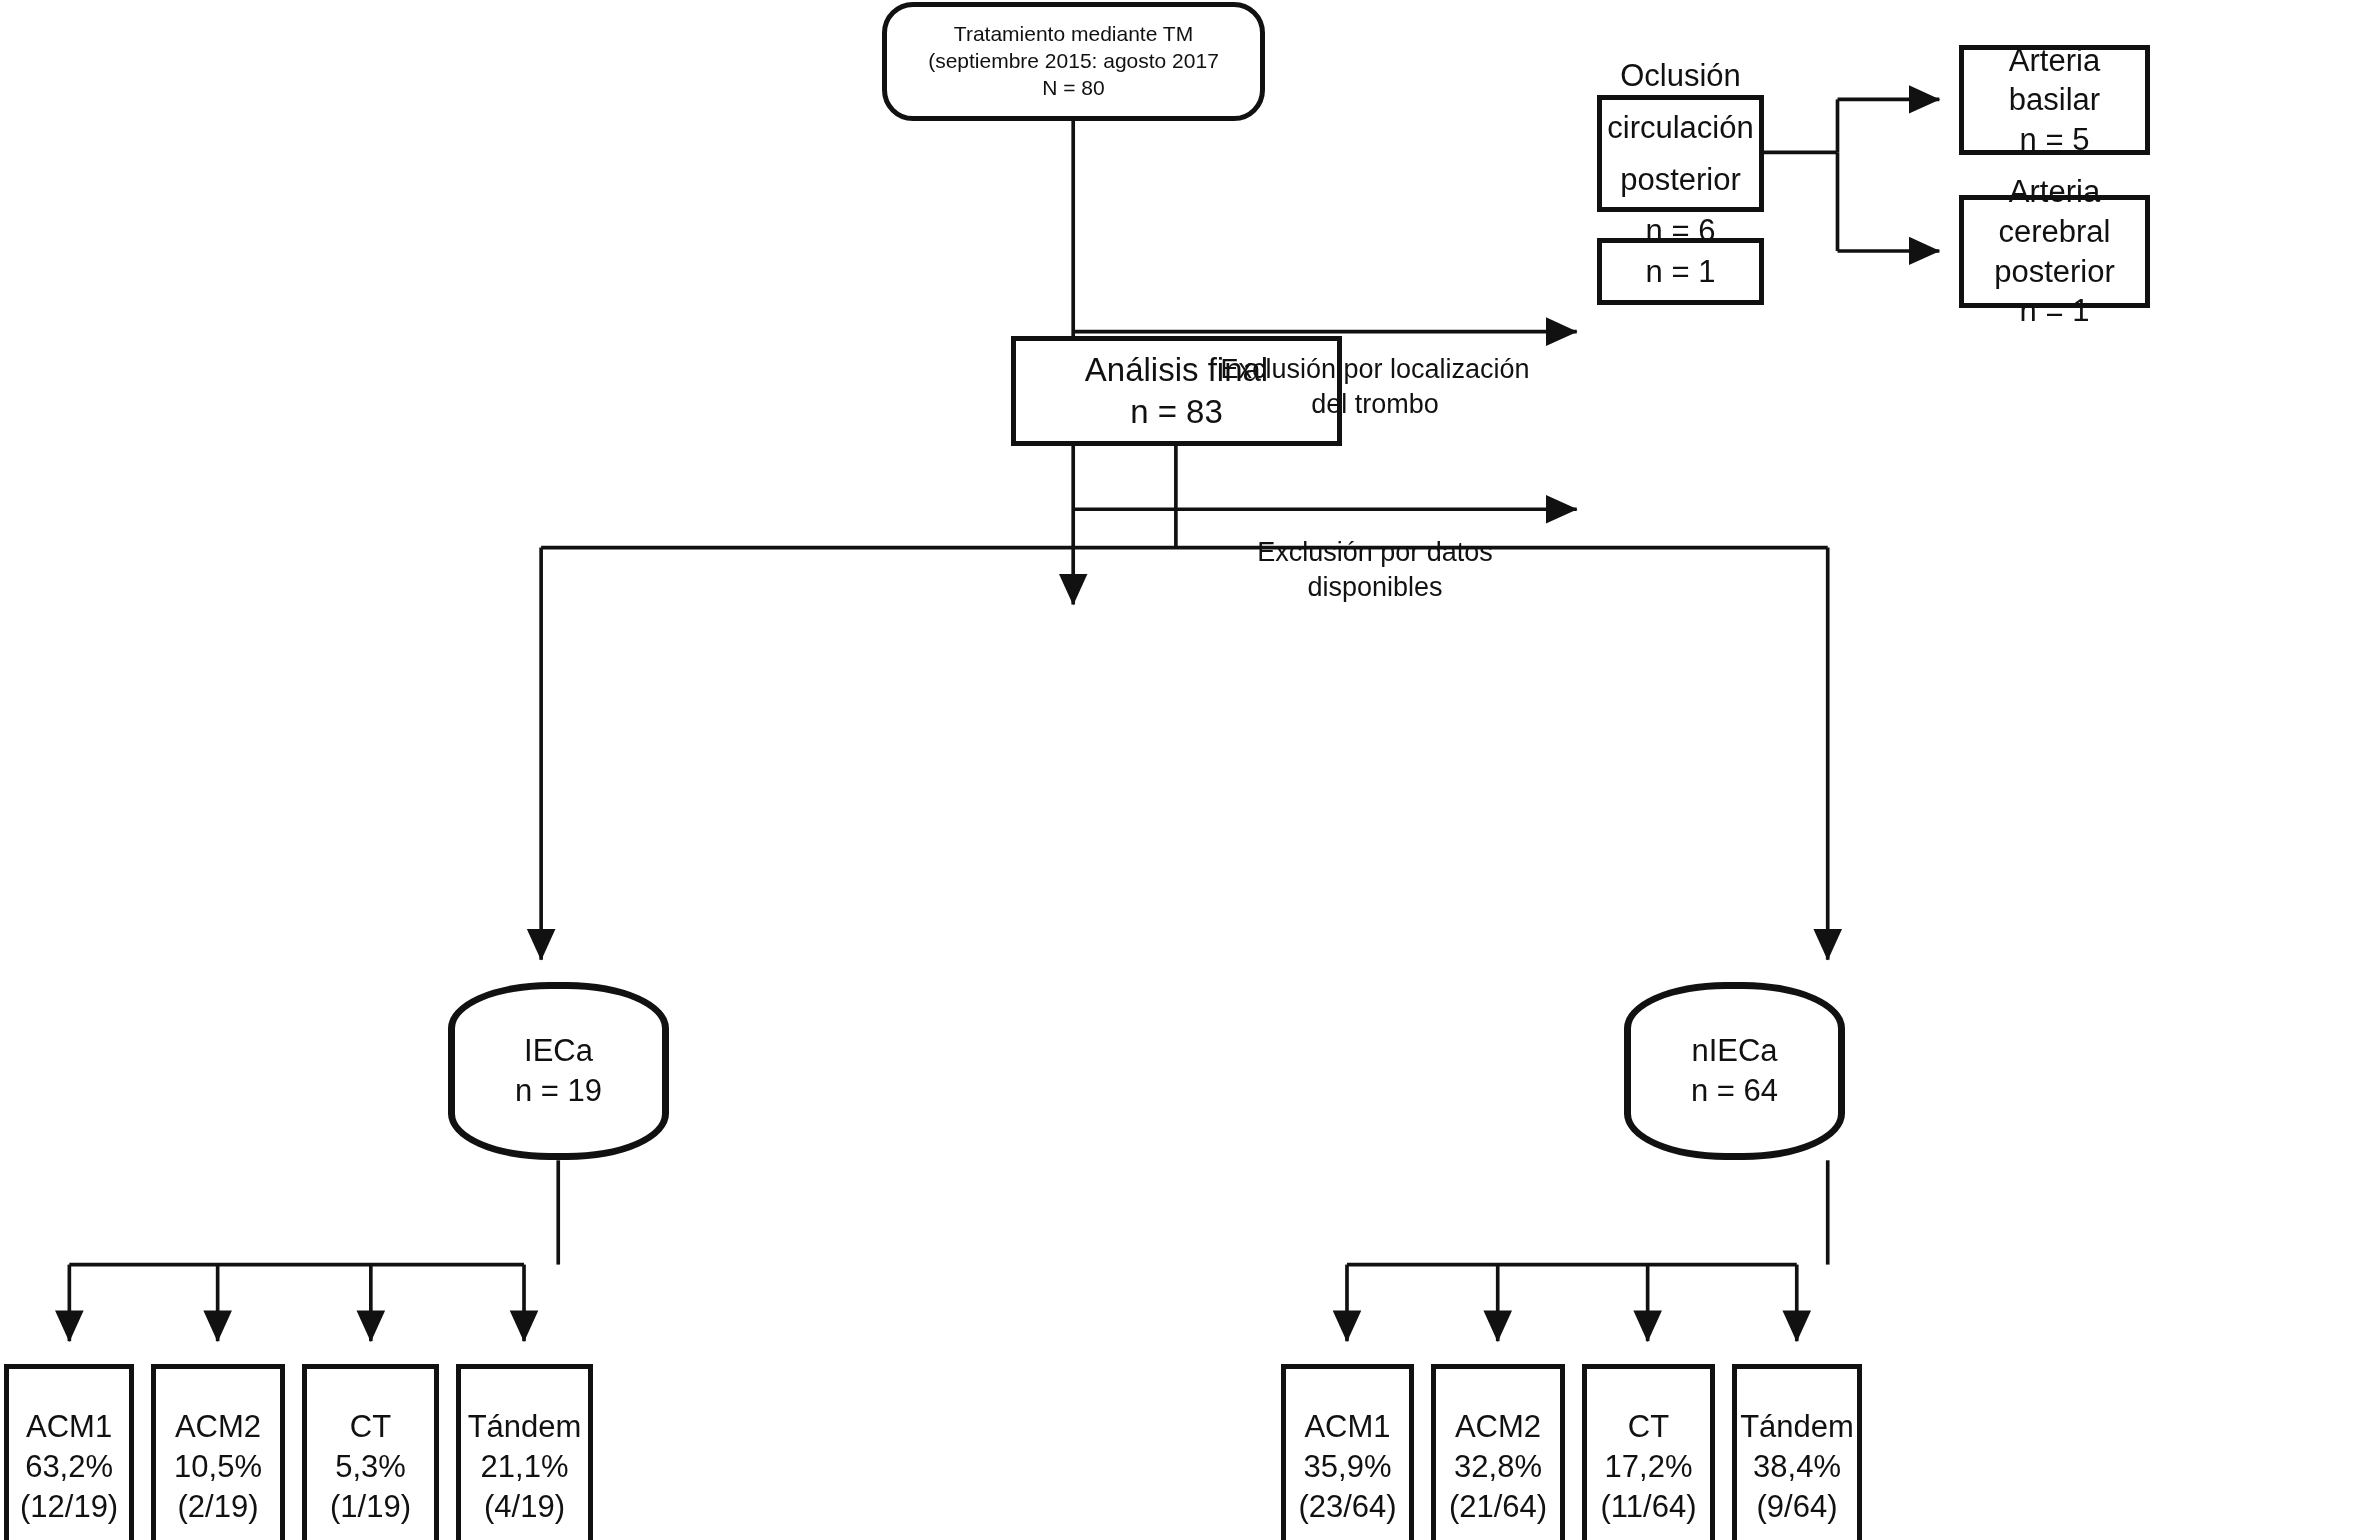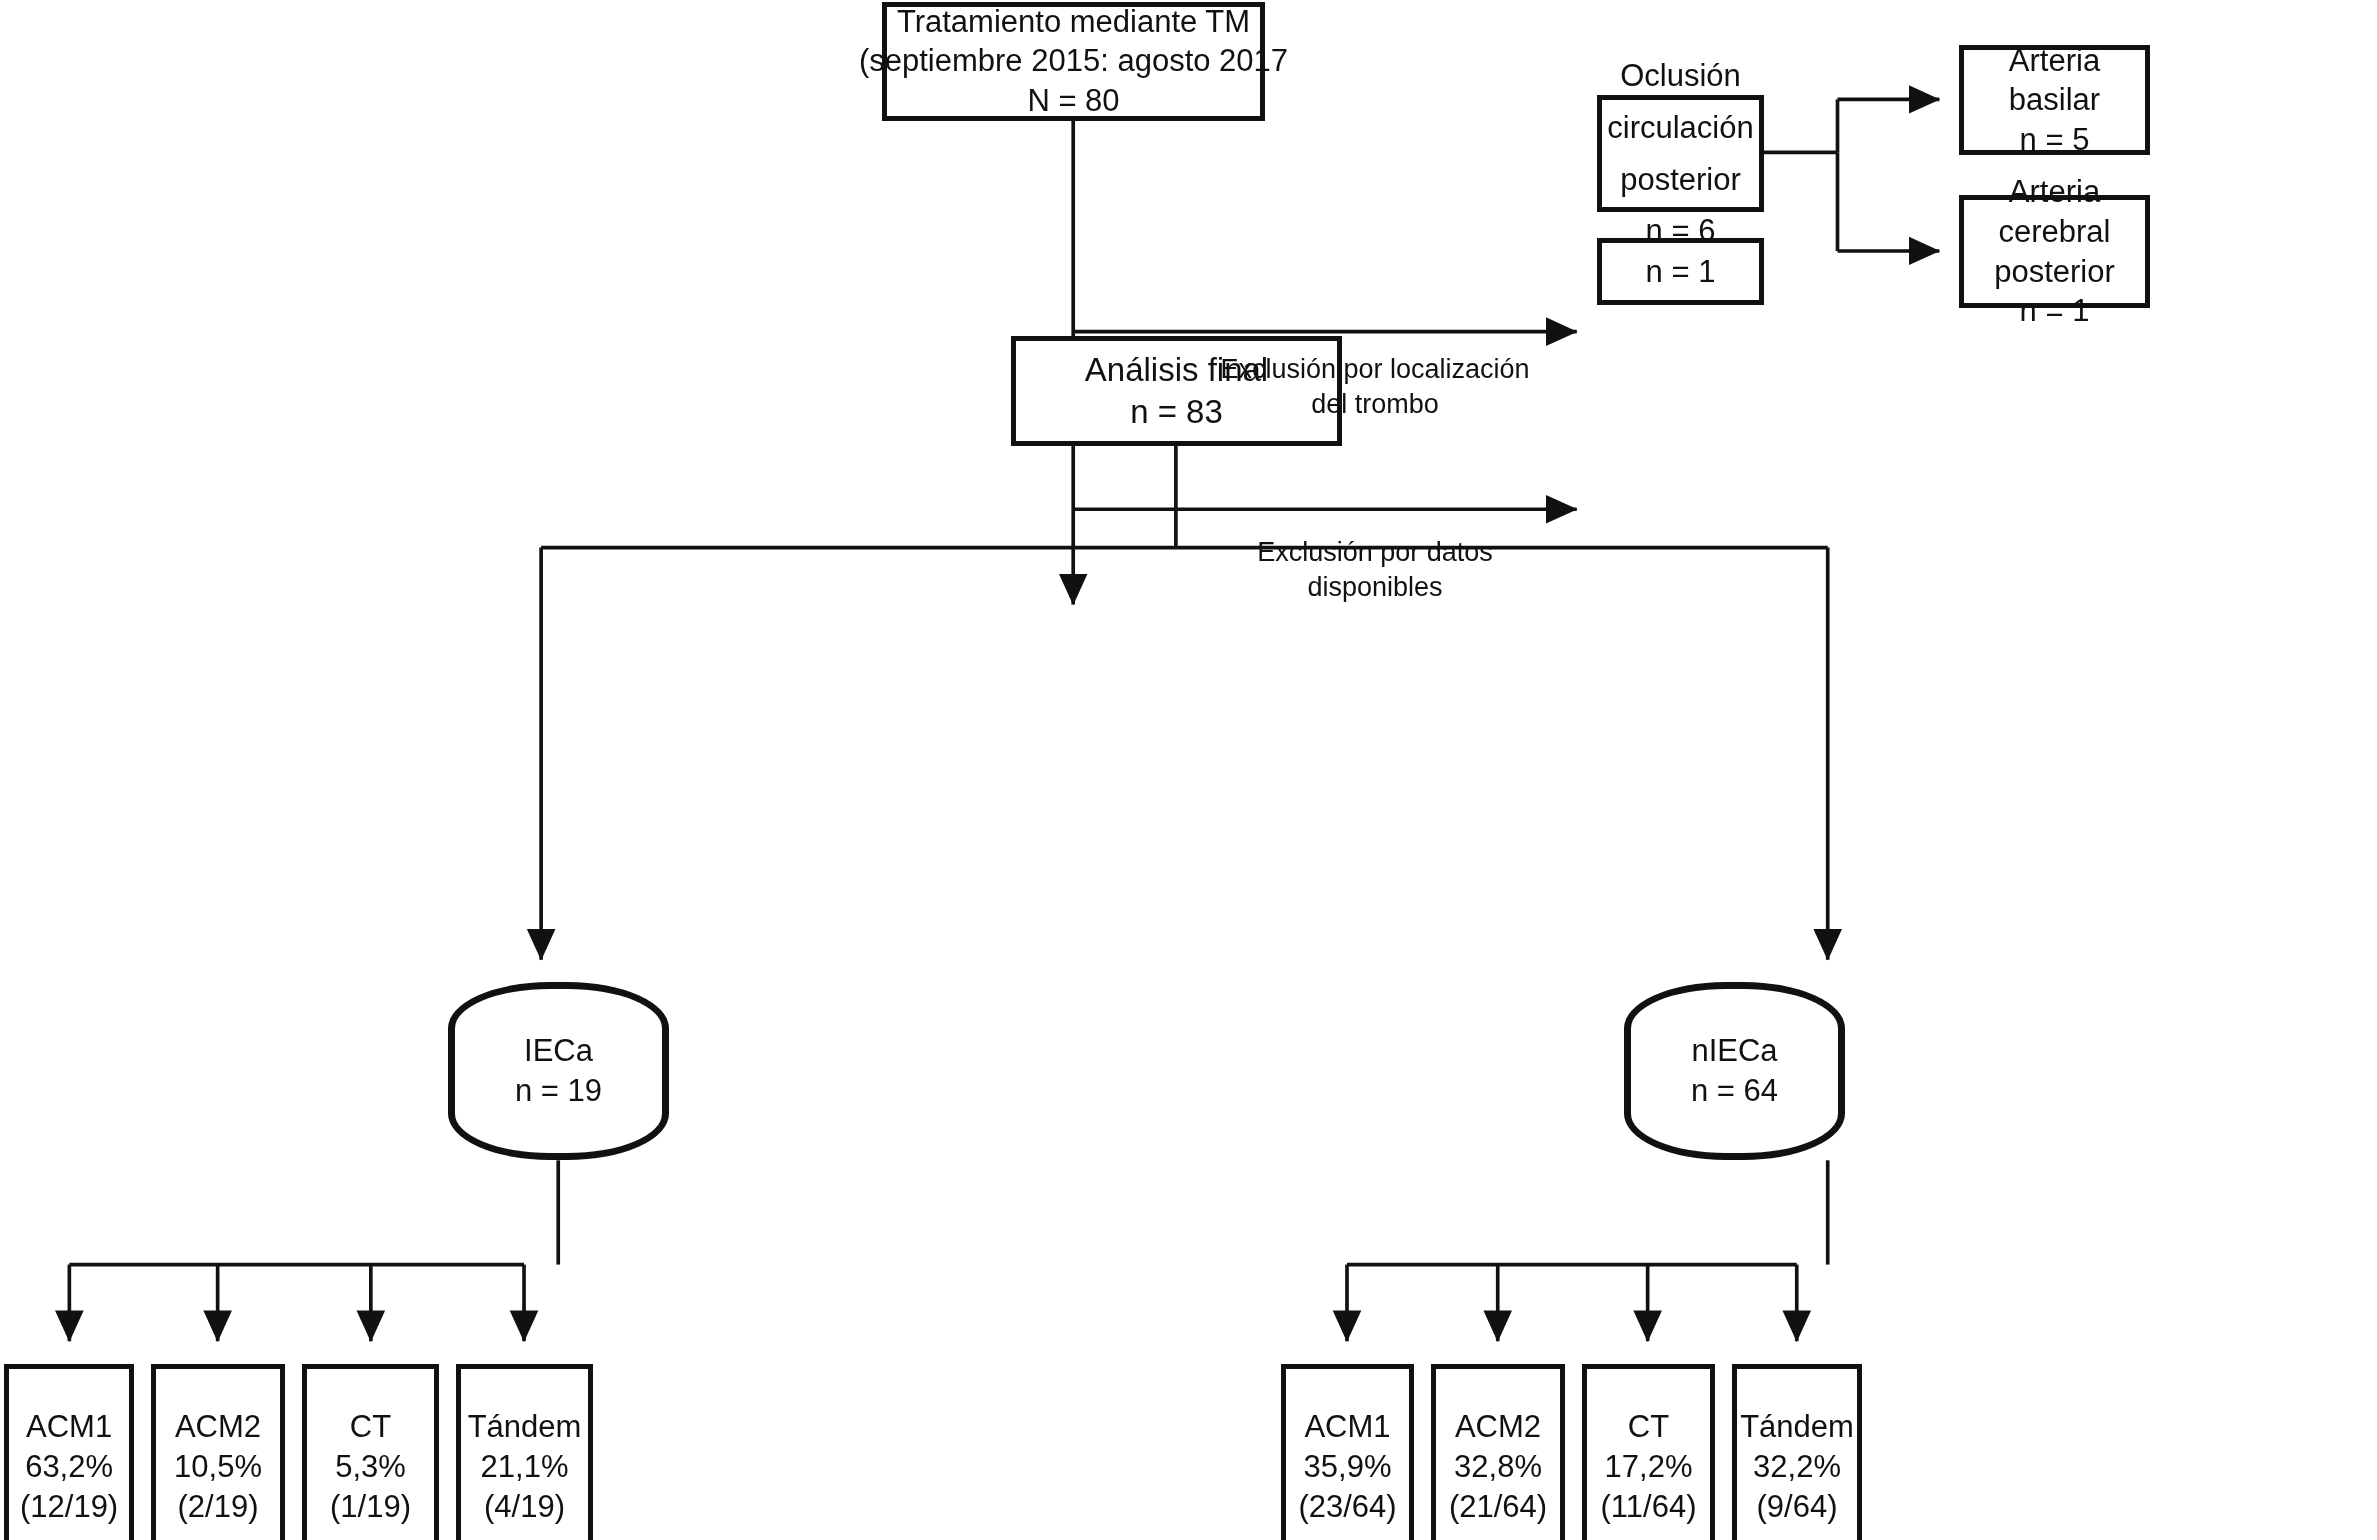--- a/index.html
+++ b/index.html
@@ -49,21 +49,21 @@
   .edge-label {
     position: absolute;
     color: #111111;
     text-align: center;
     line-height: 1.3;
     background: transparent;
   }
   .edge-label .ln { display: block; white-space: nowrap; }
 
   
-  #n-root      { left: 882px; top: 1.6px;    width: 383px; height: 119px; font-size: 31px; }
+  #n-root      { left: 882px; top: 1.6px;    width: 383px; height: 119px; font-size: 21px; border-radius: 31px; }
   #n-occl      { left: 1597px; top: 95px;  width: 167px; height: 117px; font-size: 31px; gap: 12px; }
   #n-basilar   { left: 1959px; top: 45px;   width: 191px; height: 110px; font-size: 31px; }
   #n-acp       { left: 1959px; top: 195px;  width: 191px; height: 113px; font-size: 31px; }
   #n-nequals1  { left: 1597px; top: 238px;  width: 167px; height: 67px;  font-size: 31px; }
   #n-final     { left: 1011px; top: 336px;  width: 331px; height: 110px; font-size: 33px; }
   #n-ieca      { left: 448px;  top: 982px; width: 221px; height: 178px; font-size: 31px; }
   #n-nieca     { left: 1624px; top: 982px; width: 221px; height: 178px; font-size: 31px; }
 
   .leaf { top: 1364px; height: 206px; font-size: 31px; border-width: 5.7px; }
   #leaf-0 { left: 4.1px;    width: 130px; }
@@ -199,21 +199,21 @@
     <span class="ln">32,8%</span>
     <span class="ln">(21/64)</span>
   </div>
   <div class="node leaf" id="leaf-6">
     <span class="ln">CT</span>
     <span class="ln">17,2%</span>
     <span class="ln">(11/64)</span>
   </div>
   <div class="node leaf" id="leaf-7">
     <span class="ln">Tándem</span>
-    <span class="ln">32,2%</span>
+    <span class="ln">38,4%</span>
     <span class="ln">(9/64)</span>
   </div>
 
   <div class="edge-label" id="lbl-trombo">
     <span class="ln">Exclusión por localización</span>
     <span class="ln">del trombo</span>
   </div>
   <div class="edge-label" id="lbl-datos">
     <span class="ln">Exclusión por datos</span>
     <span class="ln">disponibles</span>

